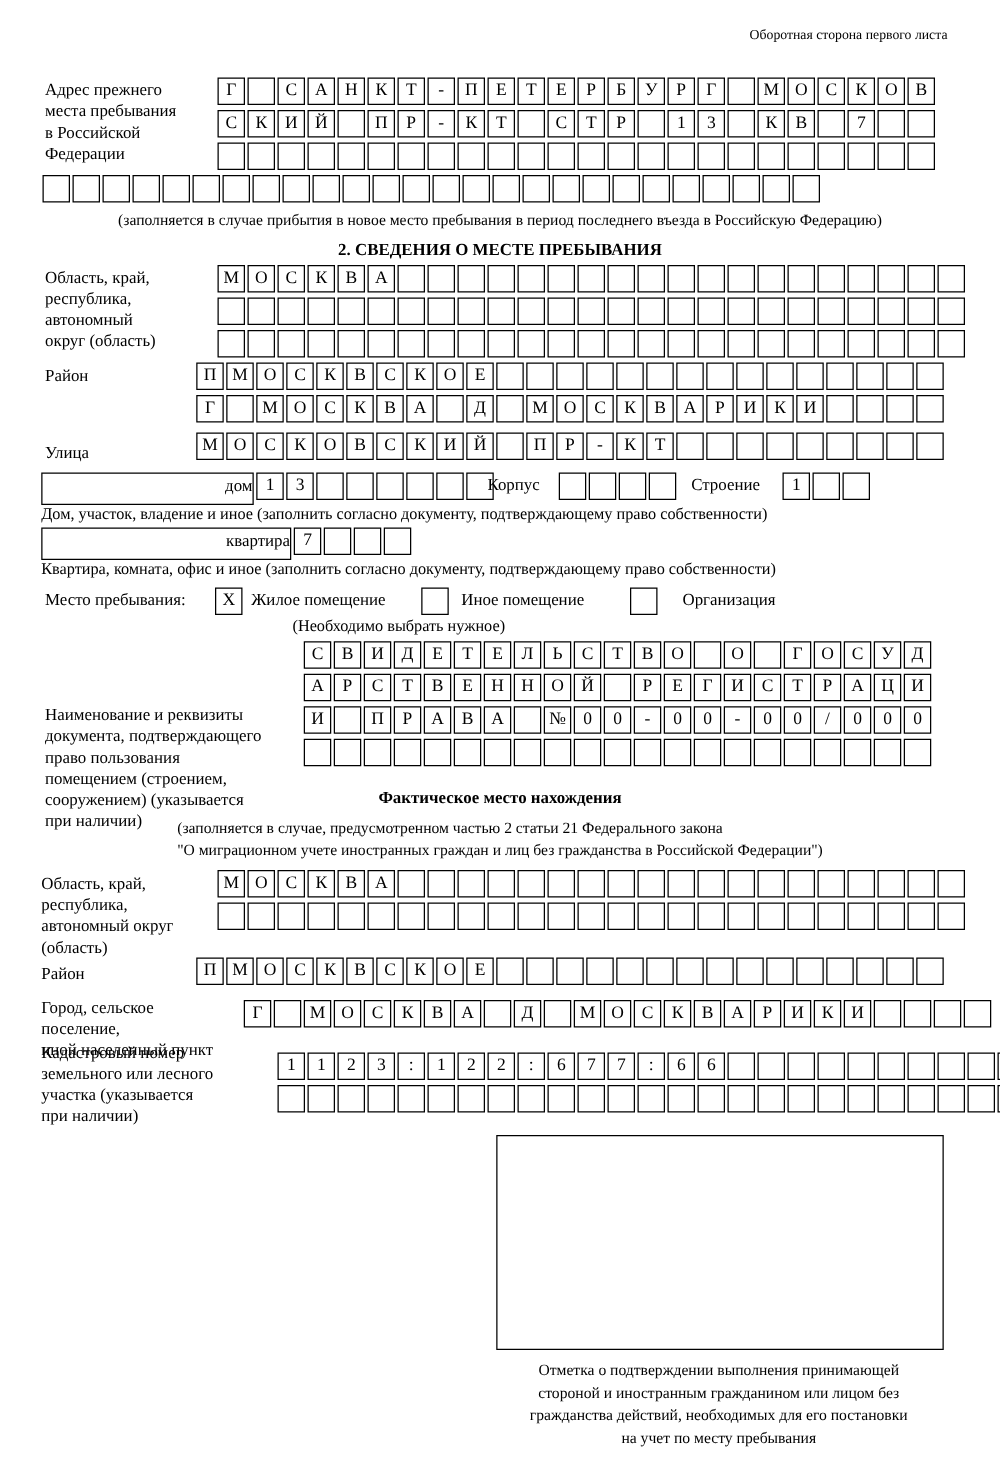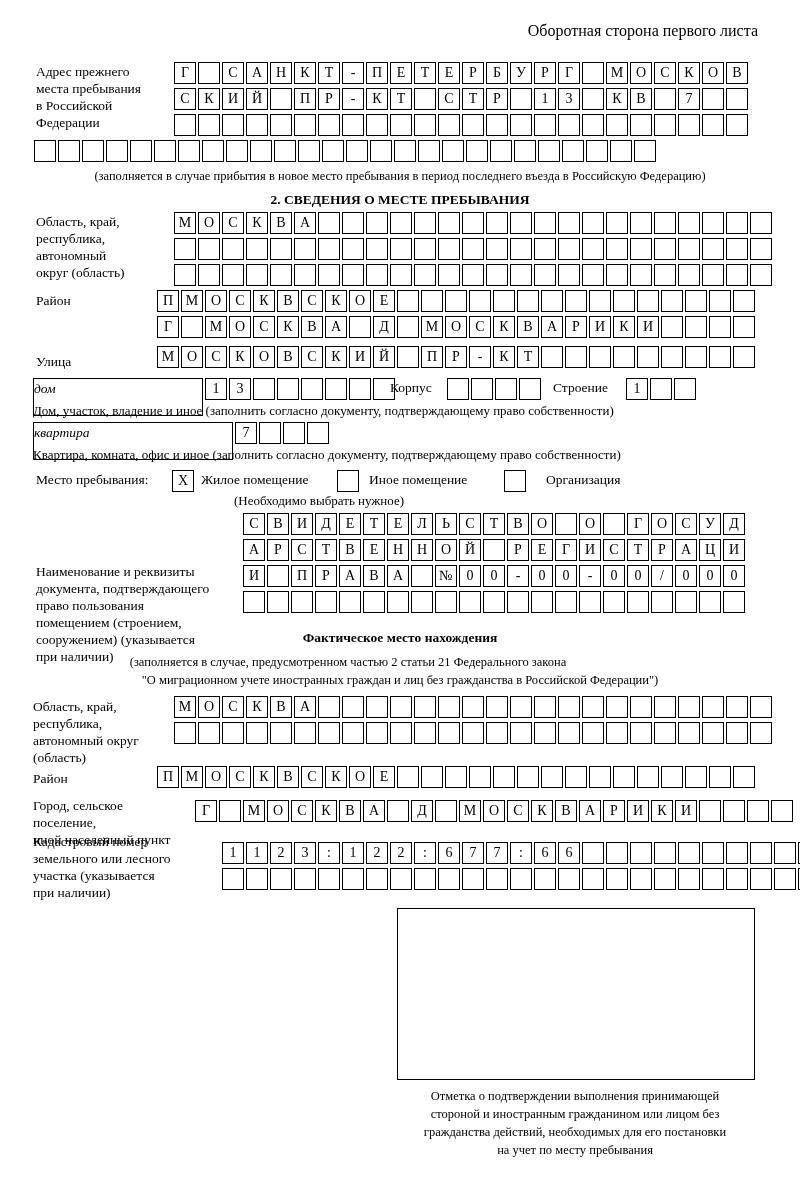--- a/index.html
+++ b/index.html
@@ -17,21 +17,21 @@
   }
   .page {
     position: relative;
     width: 800px;
     height: 1180px;
   }
   .hdr-right {
     position: absolute;
     right: 42px;
     top: 22px;
-    font-size: 16px;
+    font-size: 11px;
   }
   .lbl {
     position: absolute;
     font-size: 13.5px;
     line-height: 17px;
     white-space: pre-line;
   }
   .cellrow {
     position: absolute;
     display: flex;
@@ -46,25 +46,24 @@
     line-height: 20px;
     text-align: center;
     font-family: "Liberation Serif", serif;
     background: #fff;
   }
   .cell.blank { }
   .boxlabel {
     position: absolute;
     border: 1px solid #000;
     box-sizing: border-box;
-    height: 38px;
+    height: 26px;
     font-size: 13.5px;
     line-height: 20px;
-    text-align: left;
-    font-style: italic;
+    text-align: right;
   }
   .inline-text {
     position: absolute;
     font-size: 13.5px;
     line-height: 20px;
   }
   .checkbox {
     width: 22px;
     height: 22px;
     border: 1px solid #000;
@@ -528,21 +527,21 @@
       <div class="cell blank"></div>
       <div class="cell blank"></div>
       <div class="cell blank"></div>
       <div class="cell blank"></div>
       <div class="cell blank"></div>
       <div class="cell blank"></div>
       <div class="cell blank"></div>
     </div>
 
   <div class="title-center" style="top:630px;">Фактическое место нахождения</div>
-  <div class="note" style="left:0; top:654px; width:696px;">(заполняется в случае, предусмотренном частью 2 статьи 21 Федерального закона</div>
+  <div class="note" style="left:0; top:654px; width:696px;padding-left:12px;">(заполняется в случае, предусмотренном частью 2 статьи 21 Федерального закона</div>
   <div class="note" style="left:0; top:672px; width:800px;">"О миграционном учете иностранных граждан и лиц без гражданства в Российской Федерации")</div>
 
   <div class="lbl" style="left:33px; top:698px; width:145px;">Область, край,
 республика,
 автономный округ
 (область)</div>
   <div class="cellrow" id="al-region-0" style="left:174px; top:696px;">
       <div class="cell">М</div>
       <div class="cell">О</div>
       <div class="cell">С</div>

